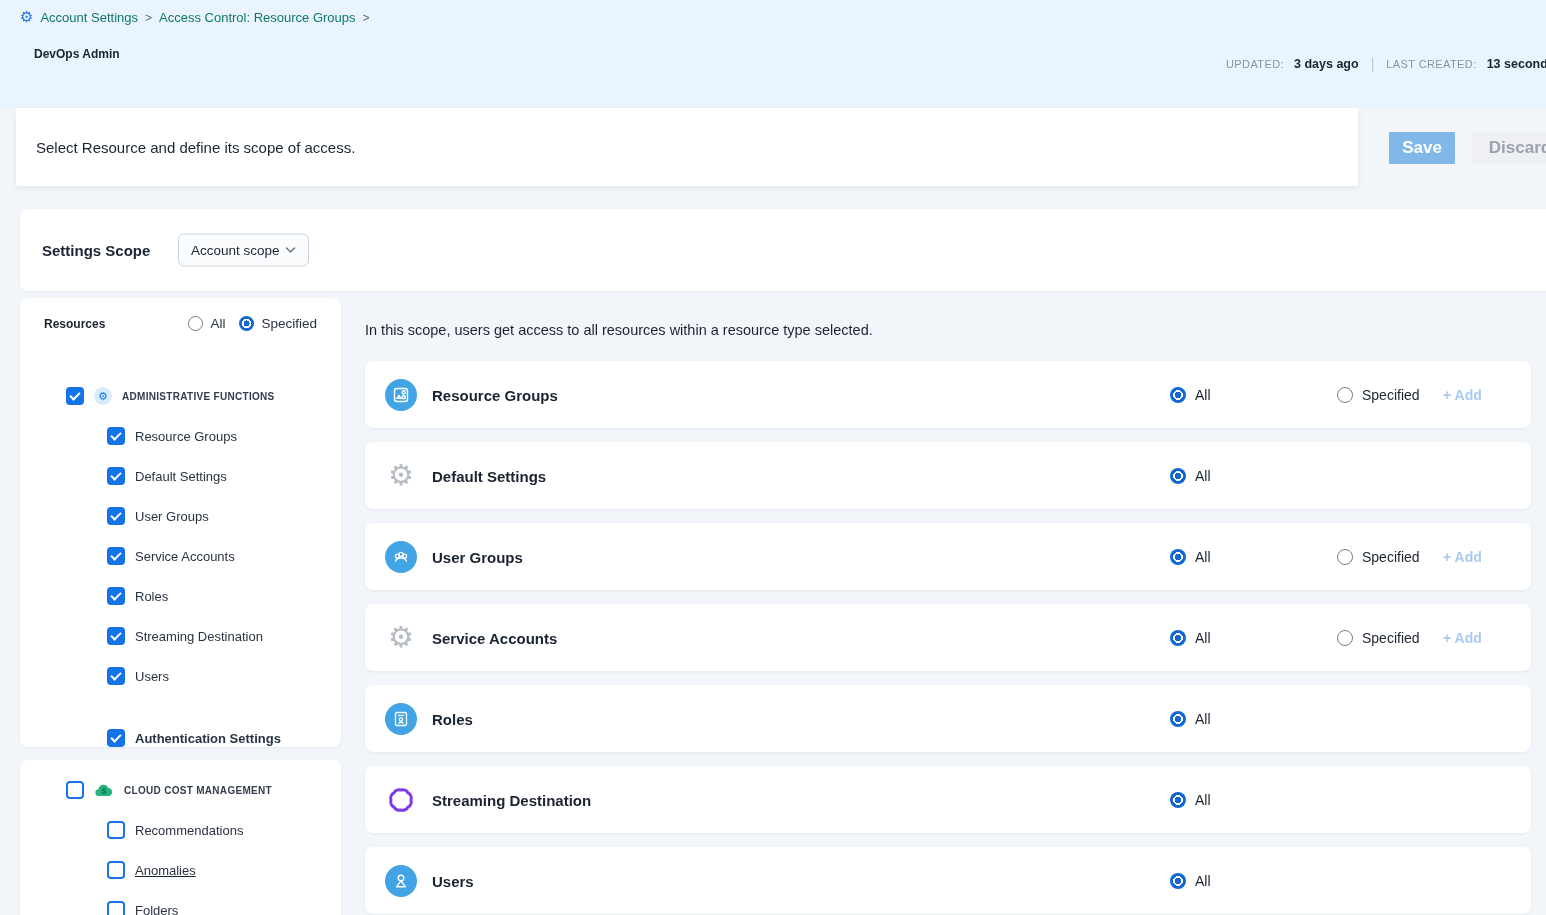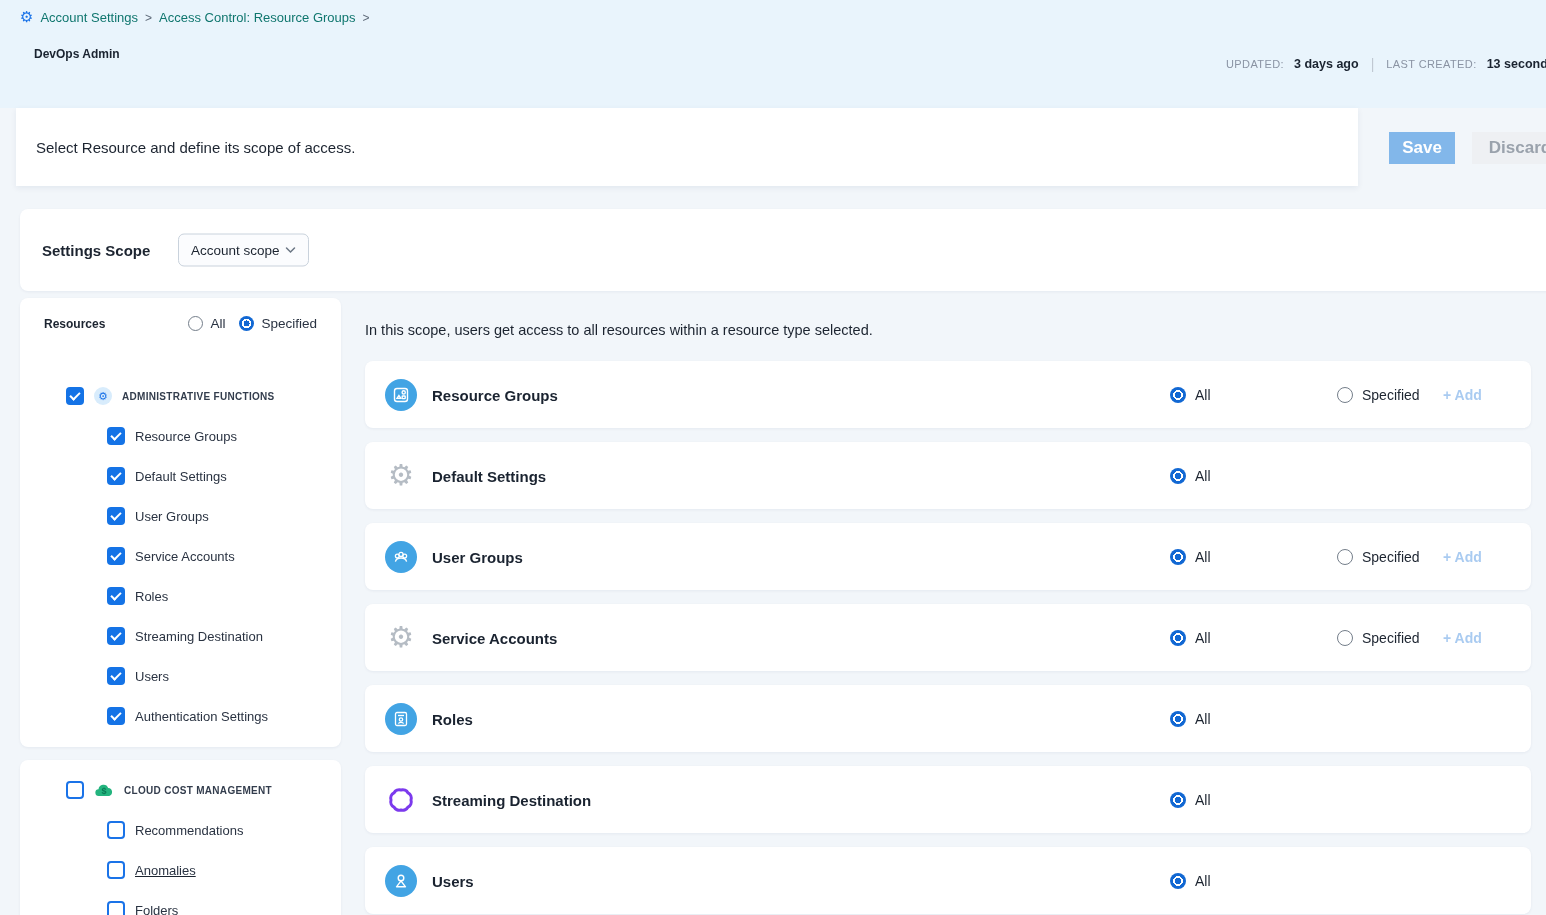--- a/index.html
+++ b/index.html
@@ -151,21 +151,21 @@
     <span class="item-label">Roles</span>
   </div>
   <div class="check-row" style="left:87px; top:338px;">
     <span class="cbx on"></span>
     <span class="item-label">Streaming Destination</span>
   </div>
   <div class="check-row" style="left:87px; top:378px;">
     <span class="cbx on"></span>
     <span class="item-label">Users</span>
   </div>
-  <div class="check-row" style="left:87px; top:418px;">
+  <div class="check-row" style="left:87px; top:440px;font-weight:bold;">
     <span class="cbx on"></span>
     <span class="item-label">Authentication Settings</span>
   </div>
 </div>
 
 <div class="card res-panel-2">
   <div class="check-row" style="left:46px; top:30px;">
     <span class="cbx off"></span>
     <svg width="20" height="16" viewBox="0 0 20 16">
       <path d="M15.2 14H5a3.4 3.4 0 0 1-.5-6.8A5 5 0 0 1 14.2 6a4.1 4.1 0 0 1 1 8z" fill="#23b47e"></path>

